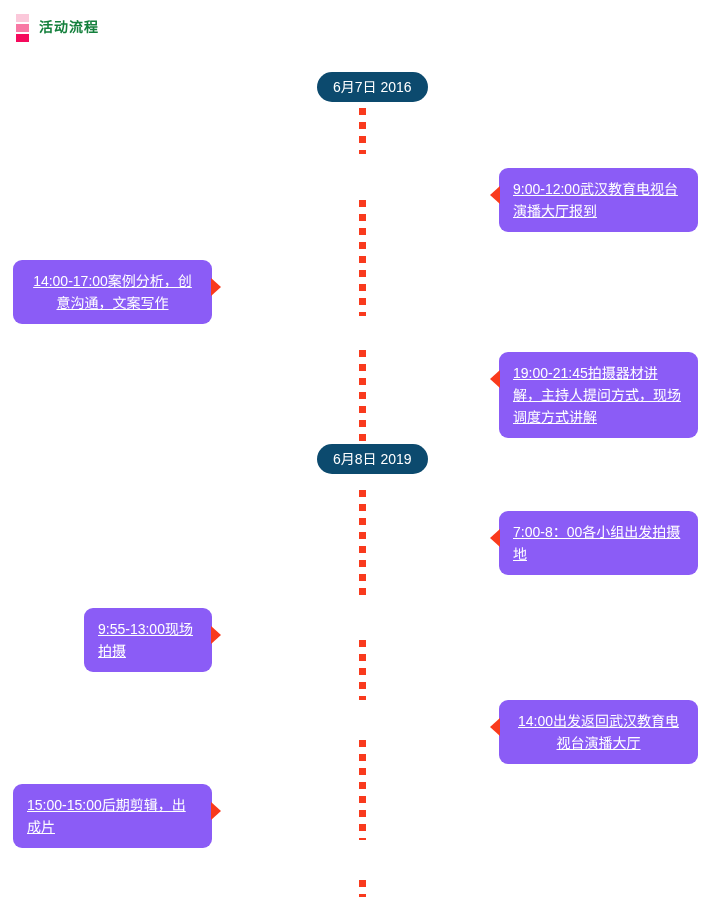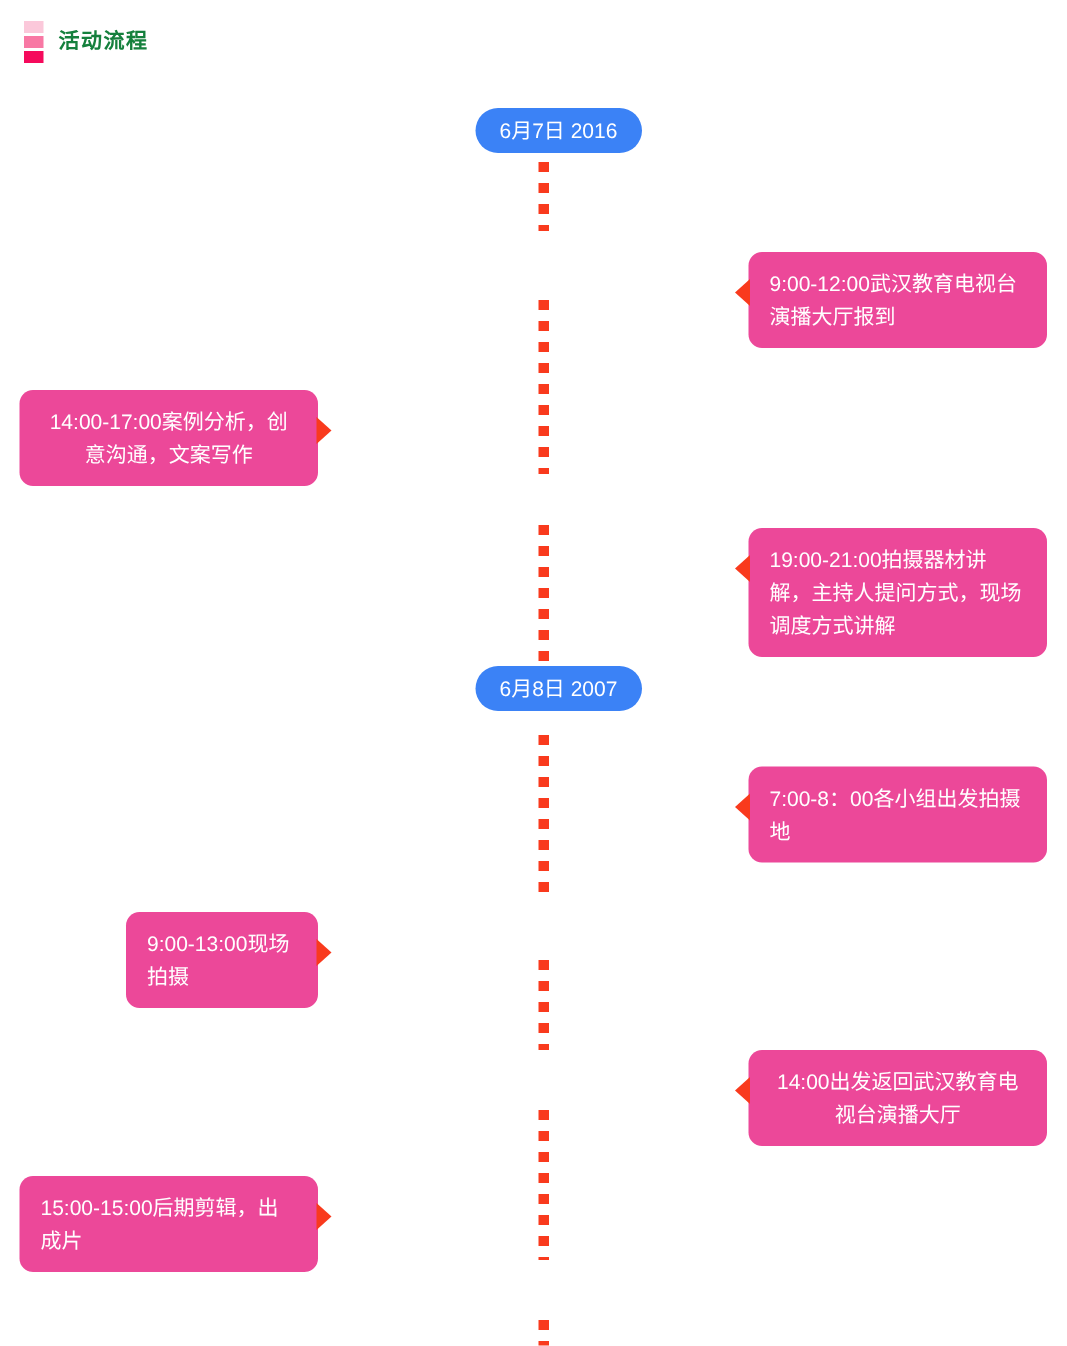--- a/index.html
+++ b/index.html
@@ -65,41 +65,42 @@
         to bottom,
         #f93a1d 0px, #f93a1d 7px,
         rgba(0,0,0,0) 7px, rgba(0,0,0,0) 14px);
     background-size: 7px 14px;
     background-repeat: repeat-y;
   }
 
   
   .date-pill {
     position: absolute;
-    background: #3b82f6;
+    background: #0c4a6e;
     color: #ffffff;
     border-radius: 16px;
     height: 30px;
     line-height: 30px;
     padding: 0 16px;
     font-size: 14px;
     white-space: nowrap;
     box-sizing: border-box;
   }
 
   
   .event {
     position: absolute;
-    background: #ec4899;
+    background: #8b5cf6;
     color: #ffffff;
     border-radius: 9px;
     font-size: 14px;
     line-height: 22px;
     box-sizing: border-box;
     padding: 10px 14px;
+    text-decoration: underline;
   }
   .event::after {
     content: "";
     position: absolute;
     width: 0;
     height: 0;
     top: 18px;
   }
   
   .event.right::after {
@@ -133,21 +134,21 @@
     <div class="axis-seg" style="top: 100px; height: 116px;"></div>
     <div class="axis-seg" style="top: 250px; height: 100px;"></div>
     <div class="axis-seg" style="top: 390px; height: 110px;"></div>
     <div class="axis-seg" style="top: 540px; height: 60px;"></div>
     <div class="axis-seg" style="top: 640px; height: 100px;"></div>
     <div class="axis-seg" style="top: 780px; height: 58px;"></div>
   </div>
 
 <div id="timeline-host">
     <div class="date-pill" style="left: 317px; top: 72px;">6月7日 2016</div>
-    <div class="date-pill" style="left: 317px; top: 444px;">6月8日 2007</div>
+    <div class="date-pill" style="left: 317px; top: 444px;">6月8日 2019</div>
     <div class="event right" style="left: 499px; top: 168px; width: 199px;">9:00-12:00武汉教育电视台演播大厅报到</div>
     <div class="event left" style="left: 13px; top: 260px; width: 199px; text-align: center;">14:00-17:00案例分析，创意沟通，文案写作</div>
-    <div class="event right" style="left: 499px; top: 352px; width: 199px;">19:00-21:00拍摄器材讲解，主持人提问方式，现场调度方式讲解</div>
+    <div class="event right" style="left: 499px; top: 352px; width: 199px;">19:00-21:45拍摄器材讲解，主持人提问方式，现场调度方式讲解</div>
     <div class="event right" style="left: 499px; top: 511px; width: 199px;">7:00-8：00各小组出发拍摄地</div>
-    <div class="event left" style="left: 84px; top: 608px; width: 128px;">9:00-13:00现场拍摄</div>
+    <div class="event left" style="left: 84px; top: 608px; width: 128px;">9:55-13:00现场拍摄</div>
     <div class="event right" style="left: 499px; top: 700px; width: 199px; text-align: center;">14:00出发返回武汉教育电视台演播大厅</div>
     <div class="event left" style="left: 13px; top: 784px; width: 199px;">15:00-15:00后期剪辑，出成片</div>
   </div>
 
 </body></html>

